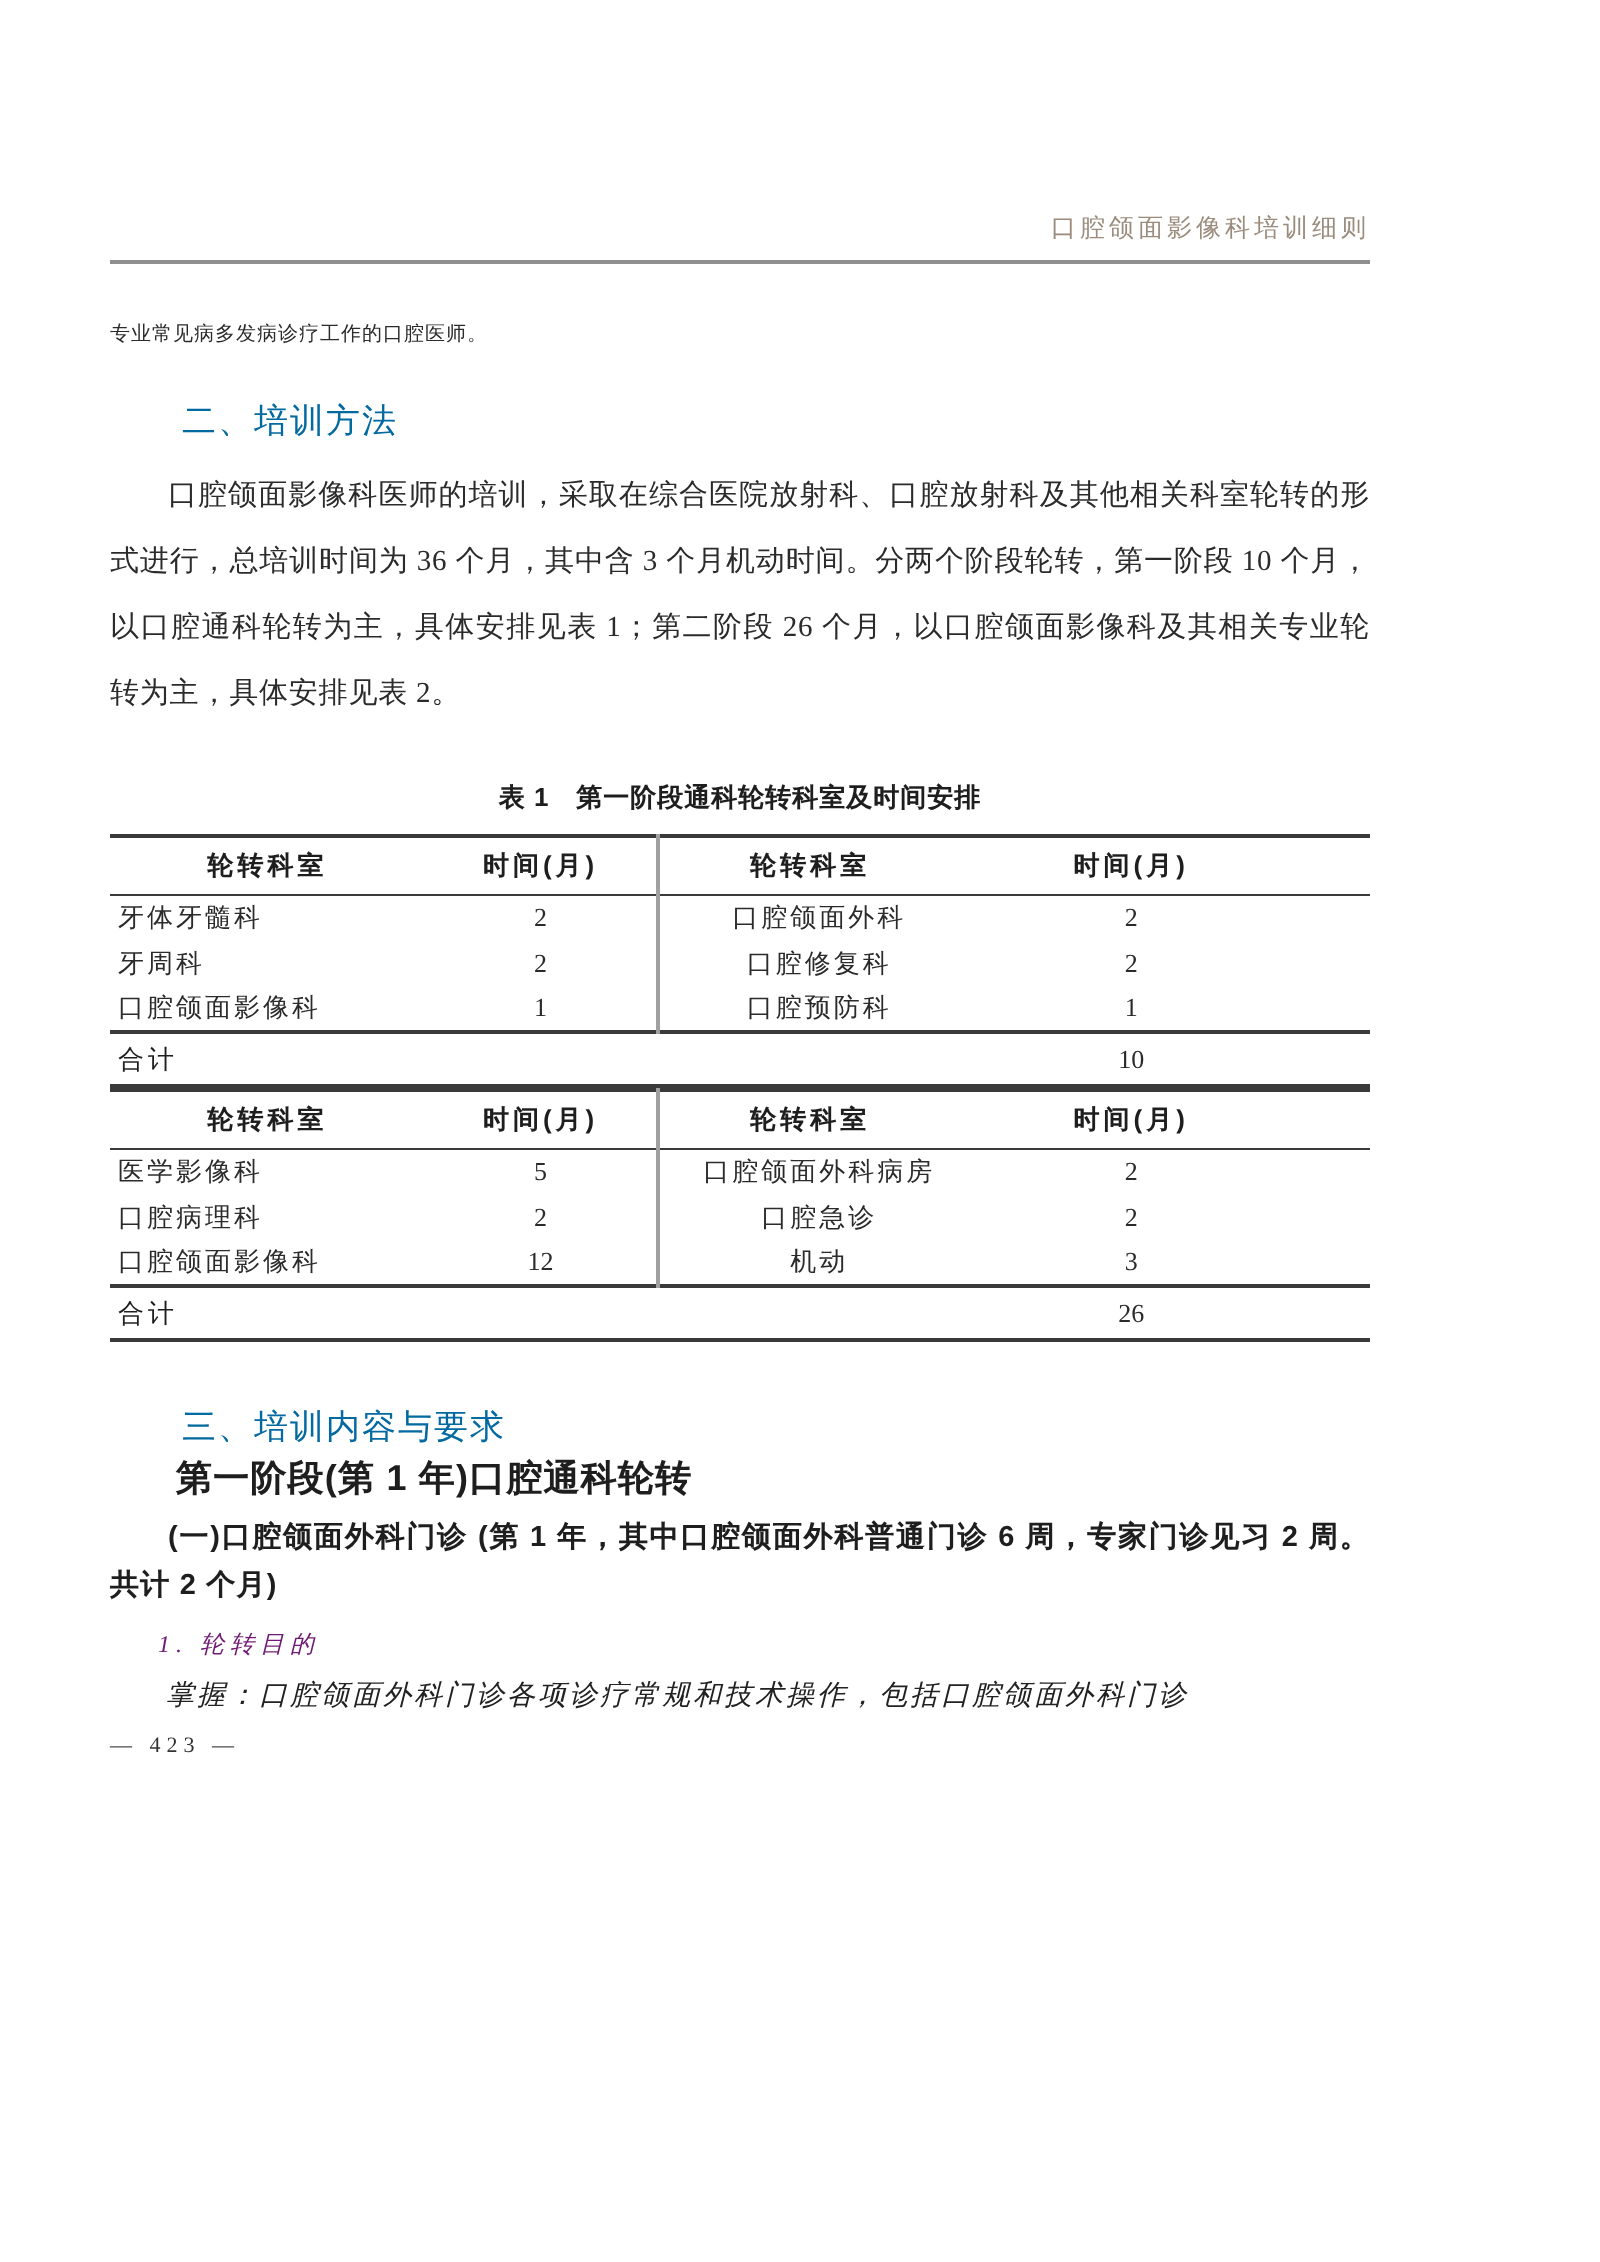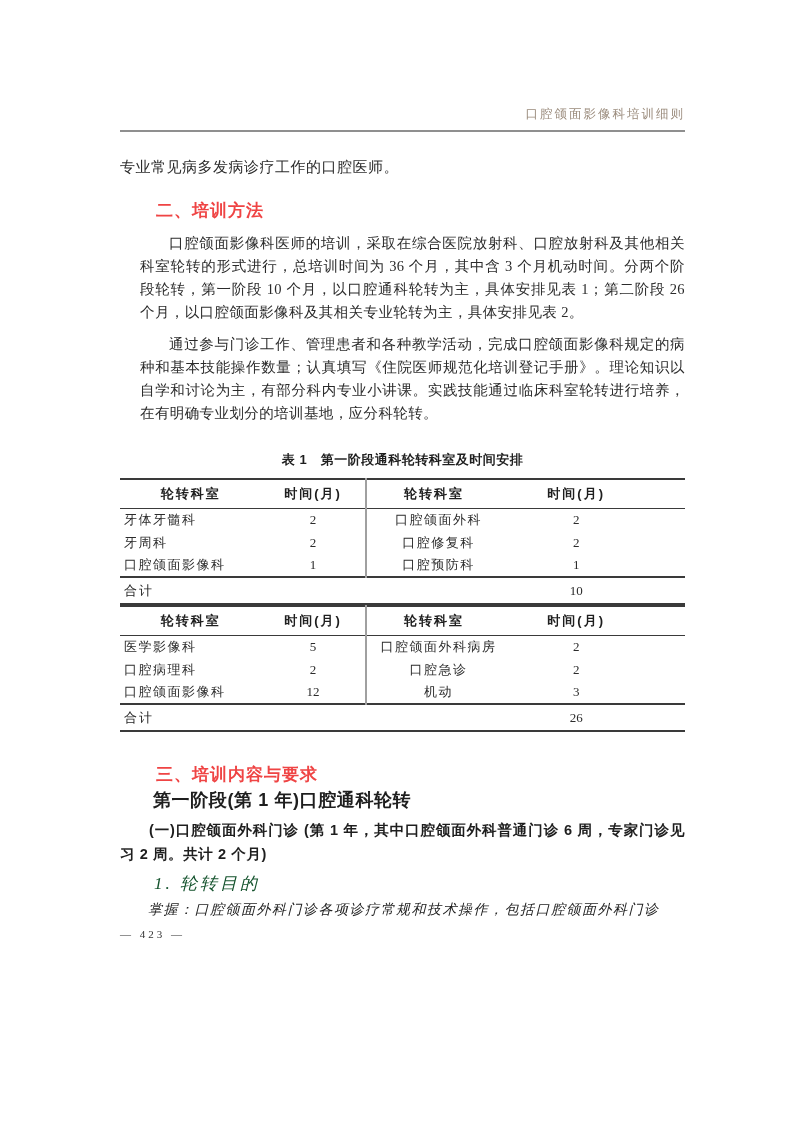--- a/index.html
+++ b/index.html
@@ -13,61 +13,60 @@
   html, body { background: #ffffff; }
   .page {
     position: relative;
     width: 800px;
     height: 1131px;
     margin: 0 auto;
     background: #ffffff;
     overflow: hidden;
     font-family: "Liberation Serif", "DejaVu Serif", serif;
     color: var(--text);
-    padding: 106px 115px 0 120px;
+    padding: 106px 115px 0 55px;
   }
   
   .running-header {
     text-align: right;
     font-size: 12.5px;
     letter-spacing: 2px;
     color: var(--running_header);
     line-height: 16px;
     font-family: "Liberation Serif", "DejaVu Serif", serif;
   }
   .header-rule {
     margin-top: 8px;
     height: 2px;
     background: var(--rule);
   }
   
   .body-line {
     margin-top: 24px;
-    font-size: 15px;
+    font-size: 10px;
     line-height: 23px;
     letter-spacing: 0.5px;
   }
   h2.sec-heading {
     margin-top: 20px;
     font-family: "Liberation Sans", "DejaVu Sans", sans-serif;
     font-size: 17px;
-    font-weight: 700;
+    font-weight: 400;
     letter-spacing: 1px;
     padding-left: 36px;
     line-height: 24px;
-    color: #ef4444;
+    color: #0369a1;
   }
   p.body-para {
     margin-top: 9px;
     font-size: 14.5px;
-    line-height: 23px;
+    line-height: 33px;
     text-align: justify;
     text-indent: 2em;
     letter-spacing: 0.4px;
-    margin-left: 20px;
   }
   
   .table-caption {
     margin-top: 26px;
     margin-bottom: 9px;
     text-align: center;
     font-family: "Liberation Sans", "DejaVu Sans", sans-serif;
     font-weight: 700;
     font-size: 13px;
     letter-spacing: 0.5px;
@@ -132,25 +131,25 @@
     font-size: 14.5px;
     line-height: 24px;
     text-indent: 2em;
     text-align: justify;
     letter-spacing: 0.6px;
     color: #1e1e1e;
   }
   p.kai-line {
     margin-top: 6px;
     font-style: italic;
-    font-size: 17px;
+    font-size: 12px;
     line-height: 23px;
     text-indent: 2em;
     letter-spacing: 3px;
-    color: #14532d;
+    color: #701a75;
   }
   p.kai-body {
     margin-top: 3px;
     font-style: italic;
     font-size: 14px;
     line-height: 23px;
     text-indent: 2em;
     text-align: justify;
     letter-spacing: 1.5px;
     color: #222222;
@@ -173,21 +172,20 @@
     <div class="header-rule"></div>
   </header>
 
   <main>
 
     <p class="body-line">专业常见病多发病诊疗工作的口腔医师。</p>
 
     <h2 class="sec-heading">二、培训方法</h2>
 
     <p class="body-para">口腔颌面影像科医师的培训，采取在综合医院放射科、口腔放射科及其他相关科室轮转的形式进行，总培训时间为 36 个月，其中含 3 个月机动时间。分两个阶段轮转，第一阶段 10 个月，以口腔通科轮转为主，具体安排见表 1；第二阶段 26 个月，以口腔颌面影像科及其相关专业轮转为主，具体安排见表 2。</p>
-    <p class="body-para">通过参与门诊工作、管理患者和各种教学活动，完成口腔颌面影像科规定的病种和基本技能操作数量；认真填写《住院医师规范化培训登记手册》。理论知识以自学和讨论为主，有部分科内专业小讲课。实践技能通过临床科室轮转进行培养，在有明确专业划分的培训基地，应分科轮转。</p>
 
     <div class="table-caption">表 1　第一阶段通科轮转科室及时间安排</div>
 
     <table class="rotation-table">
       <colgroup>
         <col class="c1">
           <col class="c2">
           <col class="c3">
           <col class="c4">
       </colgroup>

